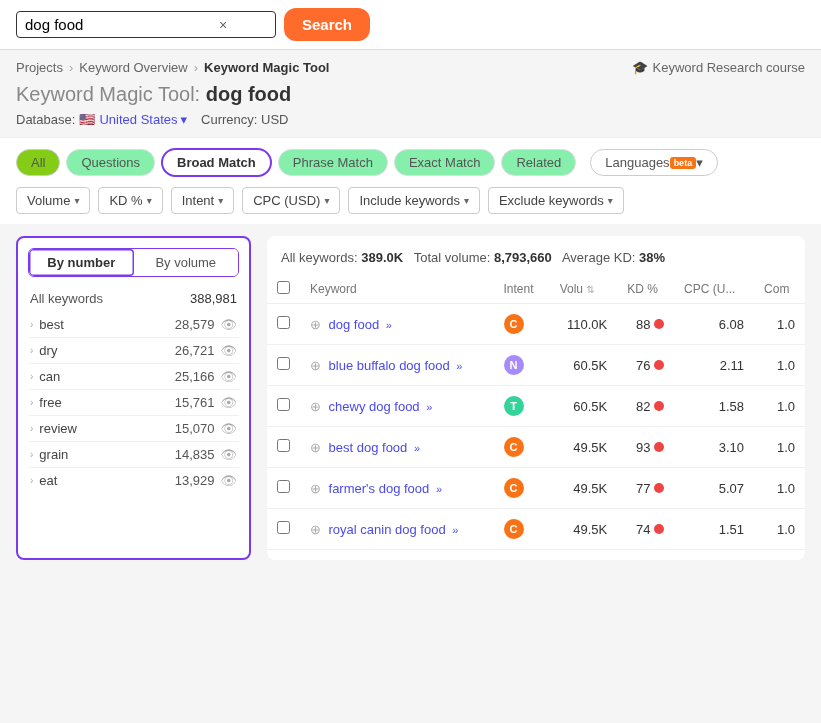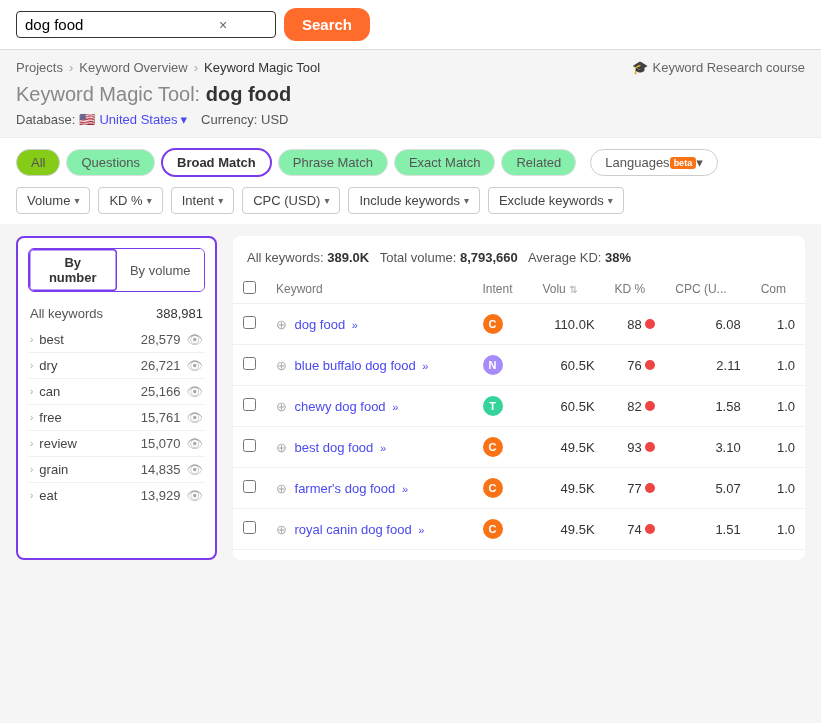--- a/index.html
+++ b/index.html
@@ -8,21 +8,21 @@
     .top-bar { background: #fff; border-bottom: 1px solid #ddd; padding: 8px 16px; display: flex; align-items: center; gap: 8px; }
     .search-box { display: flex; align-items: center; border: 1.5px solid #333; border-radius: 4px; background: #fff; padding: 4px 8px; flex: 0 0 auto; width: 260px; }
     .search-box input { border: none; outline: none; font-size: 15px; width: 190px; }
     .search-box .clear-btn { cursor: pointer; color: #666; font-size: 14px; margin-left: 4px; }
     .search-btn { background: #ff6b2b; color: #fff; border: none; border-radius: 12px; padding: 8px 18px; font-size: 15px; font-weight: 600; cursor: pointer; }
 
     .breadcrumb { padding: 10px 16px 4px; font-size: 13px; color: #666; display: flex; align-items: center; gap: 6px; justify-content: space-between; }
     .breadcrumb-left { display: flex; align-items: center; gap: 6px; }
     .breadcrumb a { color: #666; text-decoration: none; }
     .breadcrumb .sep { color: #aaa; }
-    .breadcrumb .current { color: #333; font-weight: 400; }
+    .breadcrumb .current { color: #333; font-weight: 700; }
     .course-link { color: #4a4af0; font-size: 13px; text-decoration: underline; cursor: pointer; display: flex; align-items: center; gap: 4px; }
 
     .page-title { padding: 4px 16px 2px; font-size: 20px; font-weight: 700; color: #333; }
     .page-title span { color: #888; font-weight: 400; }
 
     .db-row { padding: 4px 16px 10px; font-size: 13px; color: #555; display: flex; align-items: center; gap: 4px; }
     .db-link { color: #4a4af0; cursor: pointer; text-decoration: none; display: flex; align-items: center; gap: 3px; }
 
     .filters-bar { background: #fff; border-top: 1px solid #eee; padding: 10px 16px 0; }
     .match-tabs { display: flex; align-items: center; gap: 6px; flex-wrap: wrap; padding-bottom: 10px; }
@@ -32,21 +32,21 @@
     .tab-btn.all-btn { border: 1.5px solid #ccc; background: #84cc16; }
     .lang-btn { border: 1.5px solid #ccc; background: #fff; border-radius: 20px; padding: 5px 14px; font-size: 13px; cursor: pointer; color: #555; display: flex; align-items: center; margin-left: 8px; }
     .beta-badge { background: #f97316; color: #fff; font-size: 9px; border-radius: 3px; padding: 1px 4px; font-weight: 700; }
 
     .filter-row { display: flex; align-items: center; gap: 8px; padding-bottom: 10px; flex-wrap: wrap; }
     .filter-dropdown { border: 1px solid #ccc; background: #fff; border-radius: 4px; padding: 5px 10px; font-size: 13px; cursor: pointer; display: flex; align-items: center; gap: 4px; color: #444; }
     .filter-dropdown .chevron { font-size: 10px; color: #666; }
 
     .main-content { display: flex; gap: 0; padding: 12px 16px; }
 
-    .sidebar { width: 201px; flex-shrink: 0; border: 2px solid #7c3aed; border-radius: 8px; background: #fff; padding: 10px; margin-right: 16px; }
+    .sidebar { width: 235px; flex-shrink: 0; border: 2px solid #7c3aed; border-radius: 8px; background: #fff; padding: 10px; margin-right: 16px; }
     .sidebar-tabs { display: flex; border: 1.5px solid #7c3aed; border-radius: 6px; overflow: hidden; margin-bottom: 10px; }
     .sidebar-tab { flex: 1; padding: 6px 10px; text-align: center; font-size: 13px; cursor: pointer; background: #fff; border: none; color: #555; }
     .sidebar-tab.active { background: #fff; font-weight: 600; color: #333; box-shadow: inset 0 0 0 1.5px #7c3aed; border-radius: 4px; }
 
     .sidebar-all-row { display: flex; justify-content: space-between; padding: 4px 2px 6px; font-size: 13px; color: #555; }
     .sidebar-all-row .label { font-weight: 500; }
     .sidebar-all-row .count { color: #333; }
 
     .sidebar-item { display: flex; align-items: center; padding: 5px 2px; border-bottom: 1px solid #f0f0f0; cursor: pointer; }
     .sidebar-item:last-child { border-bottom: none; }

